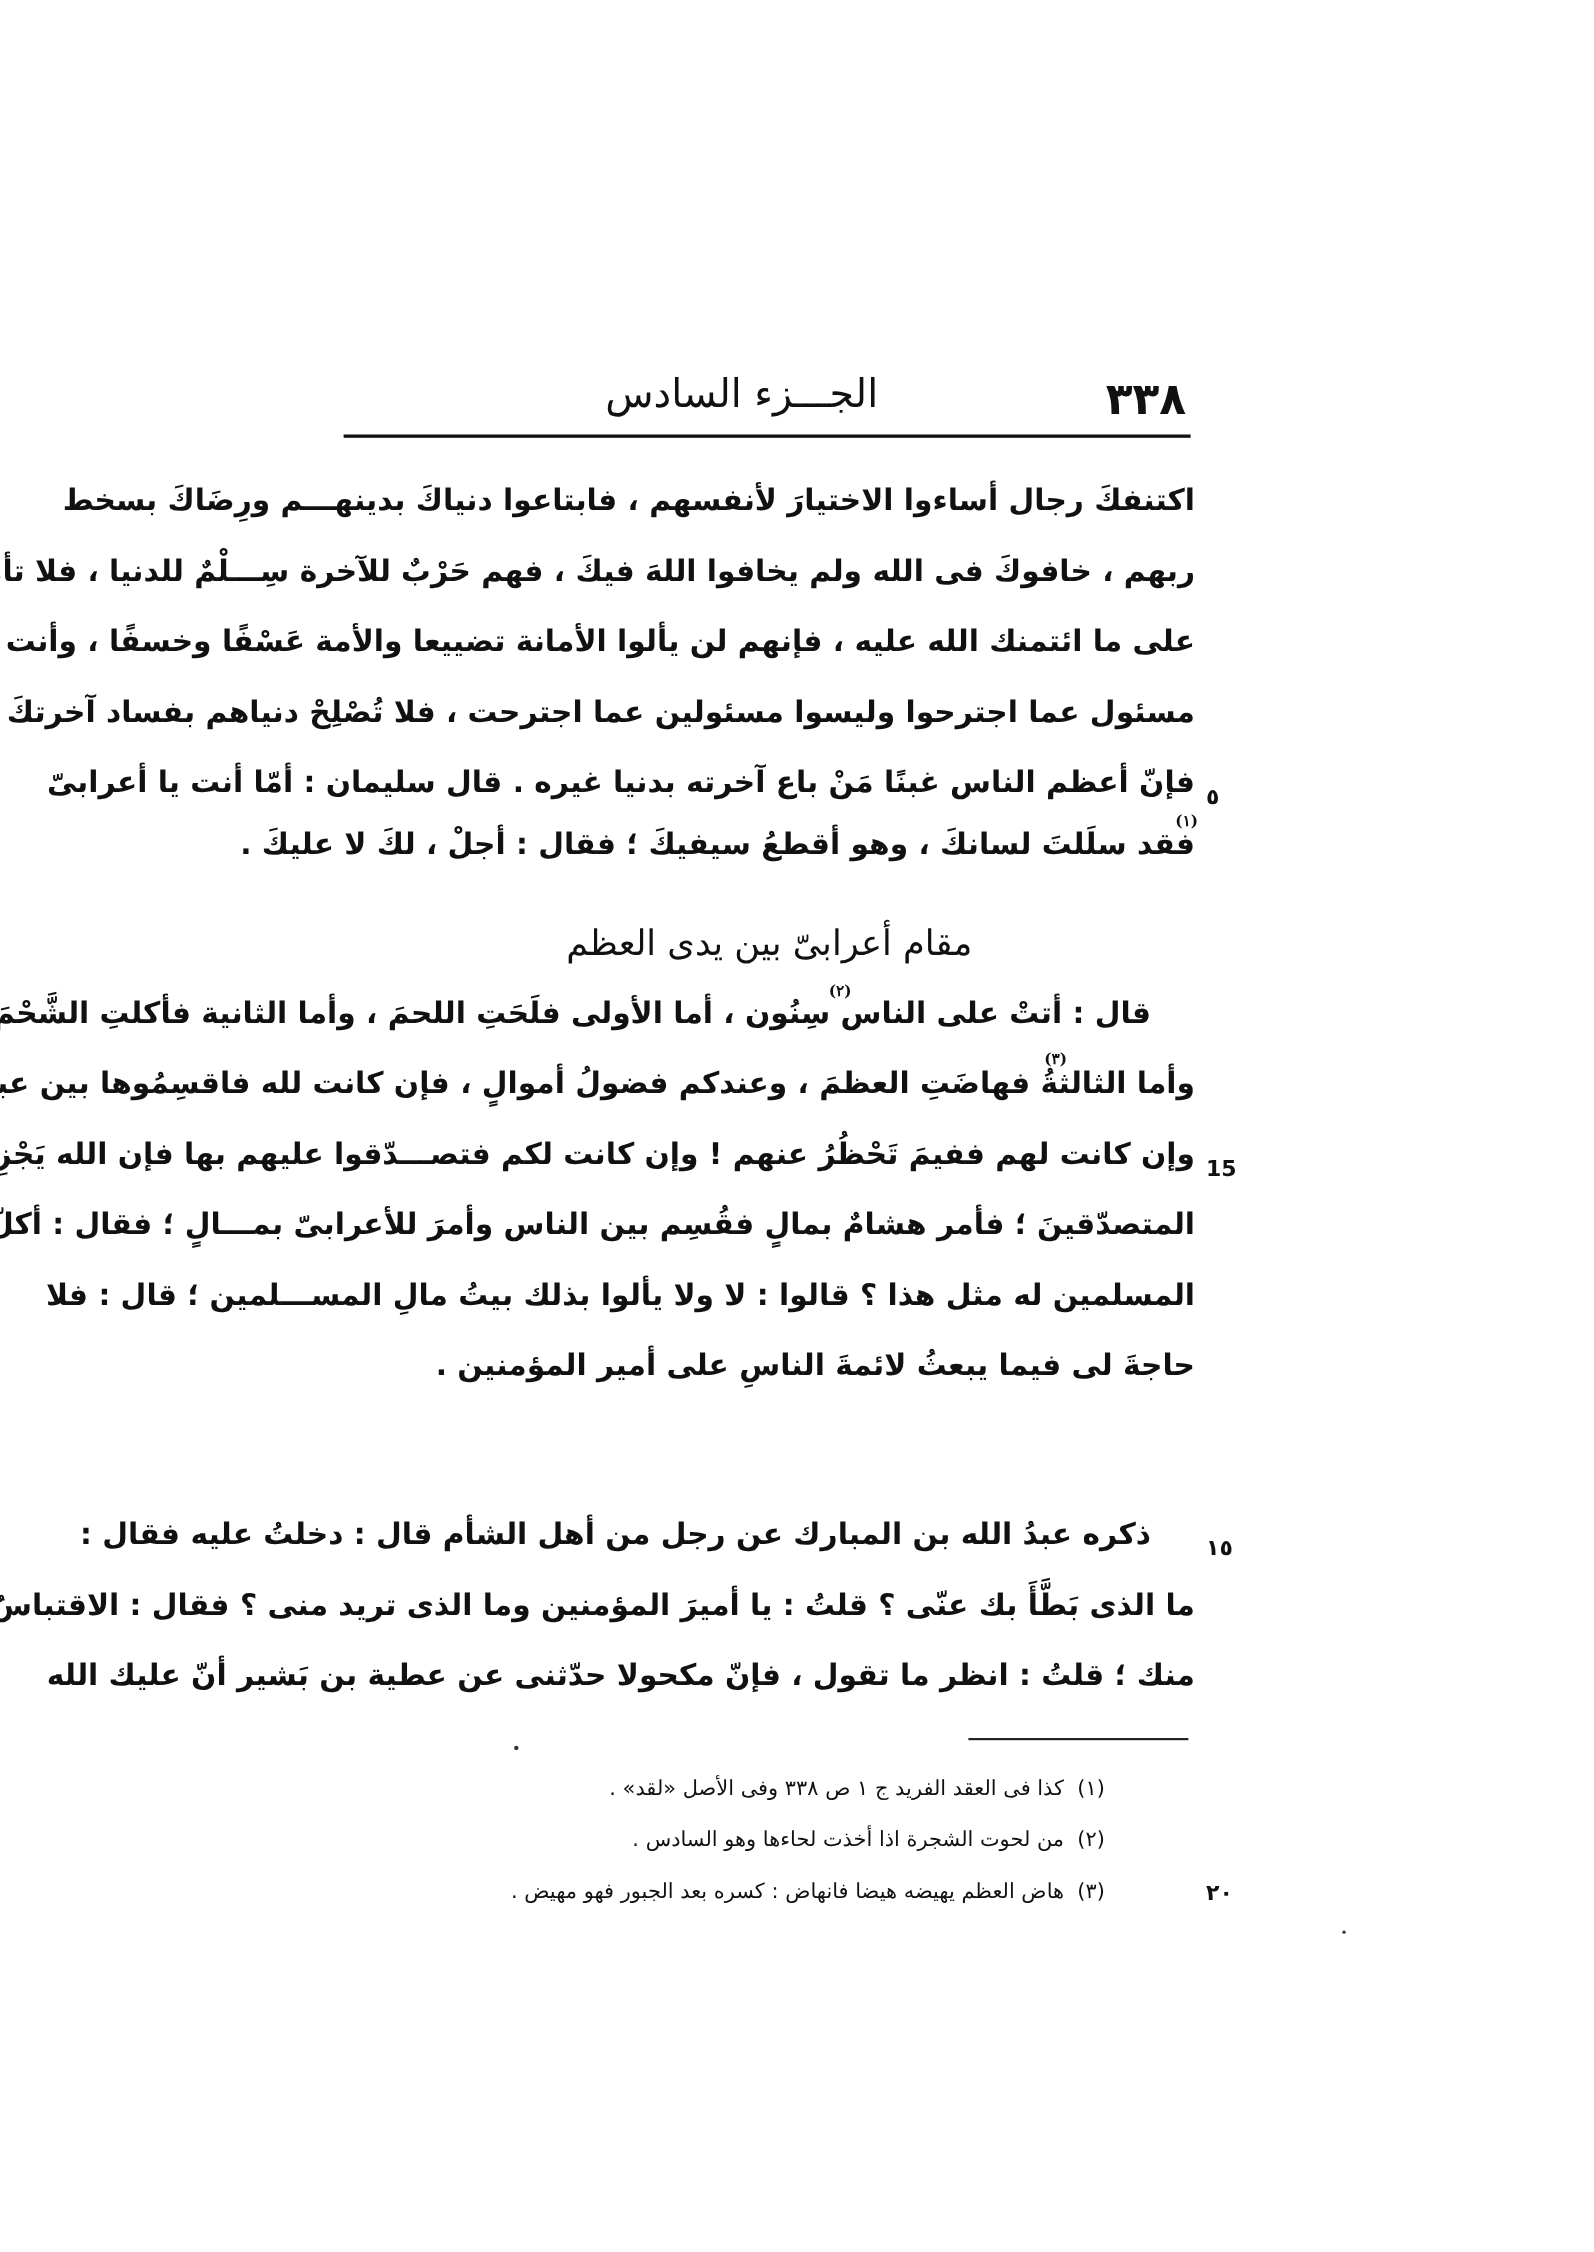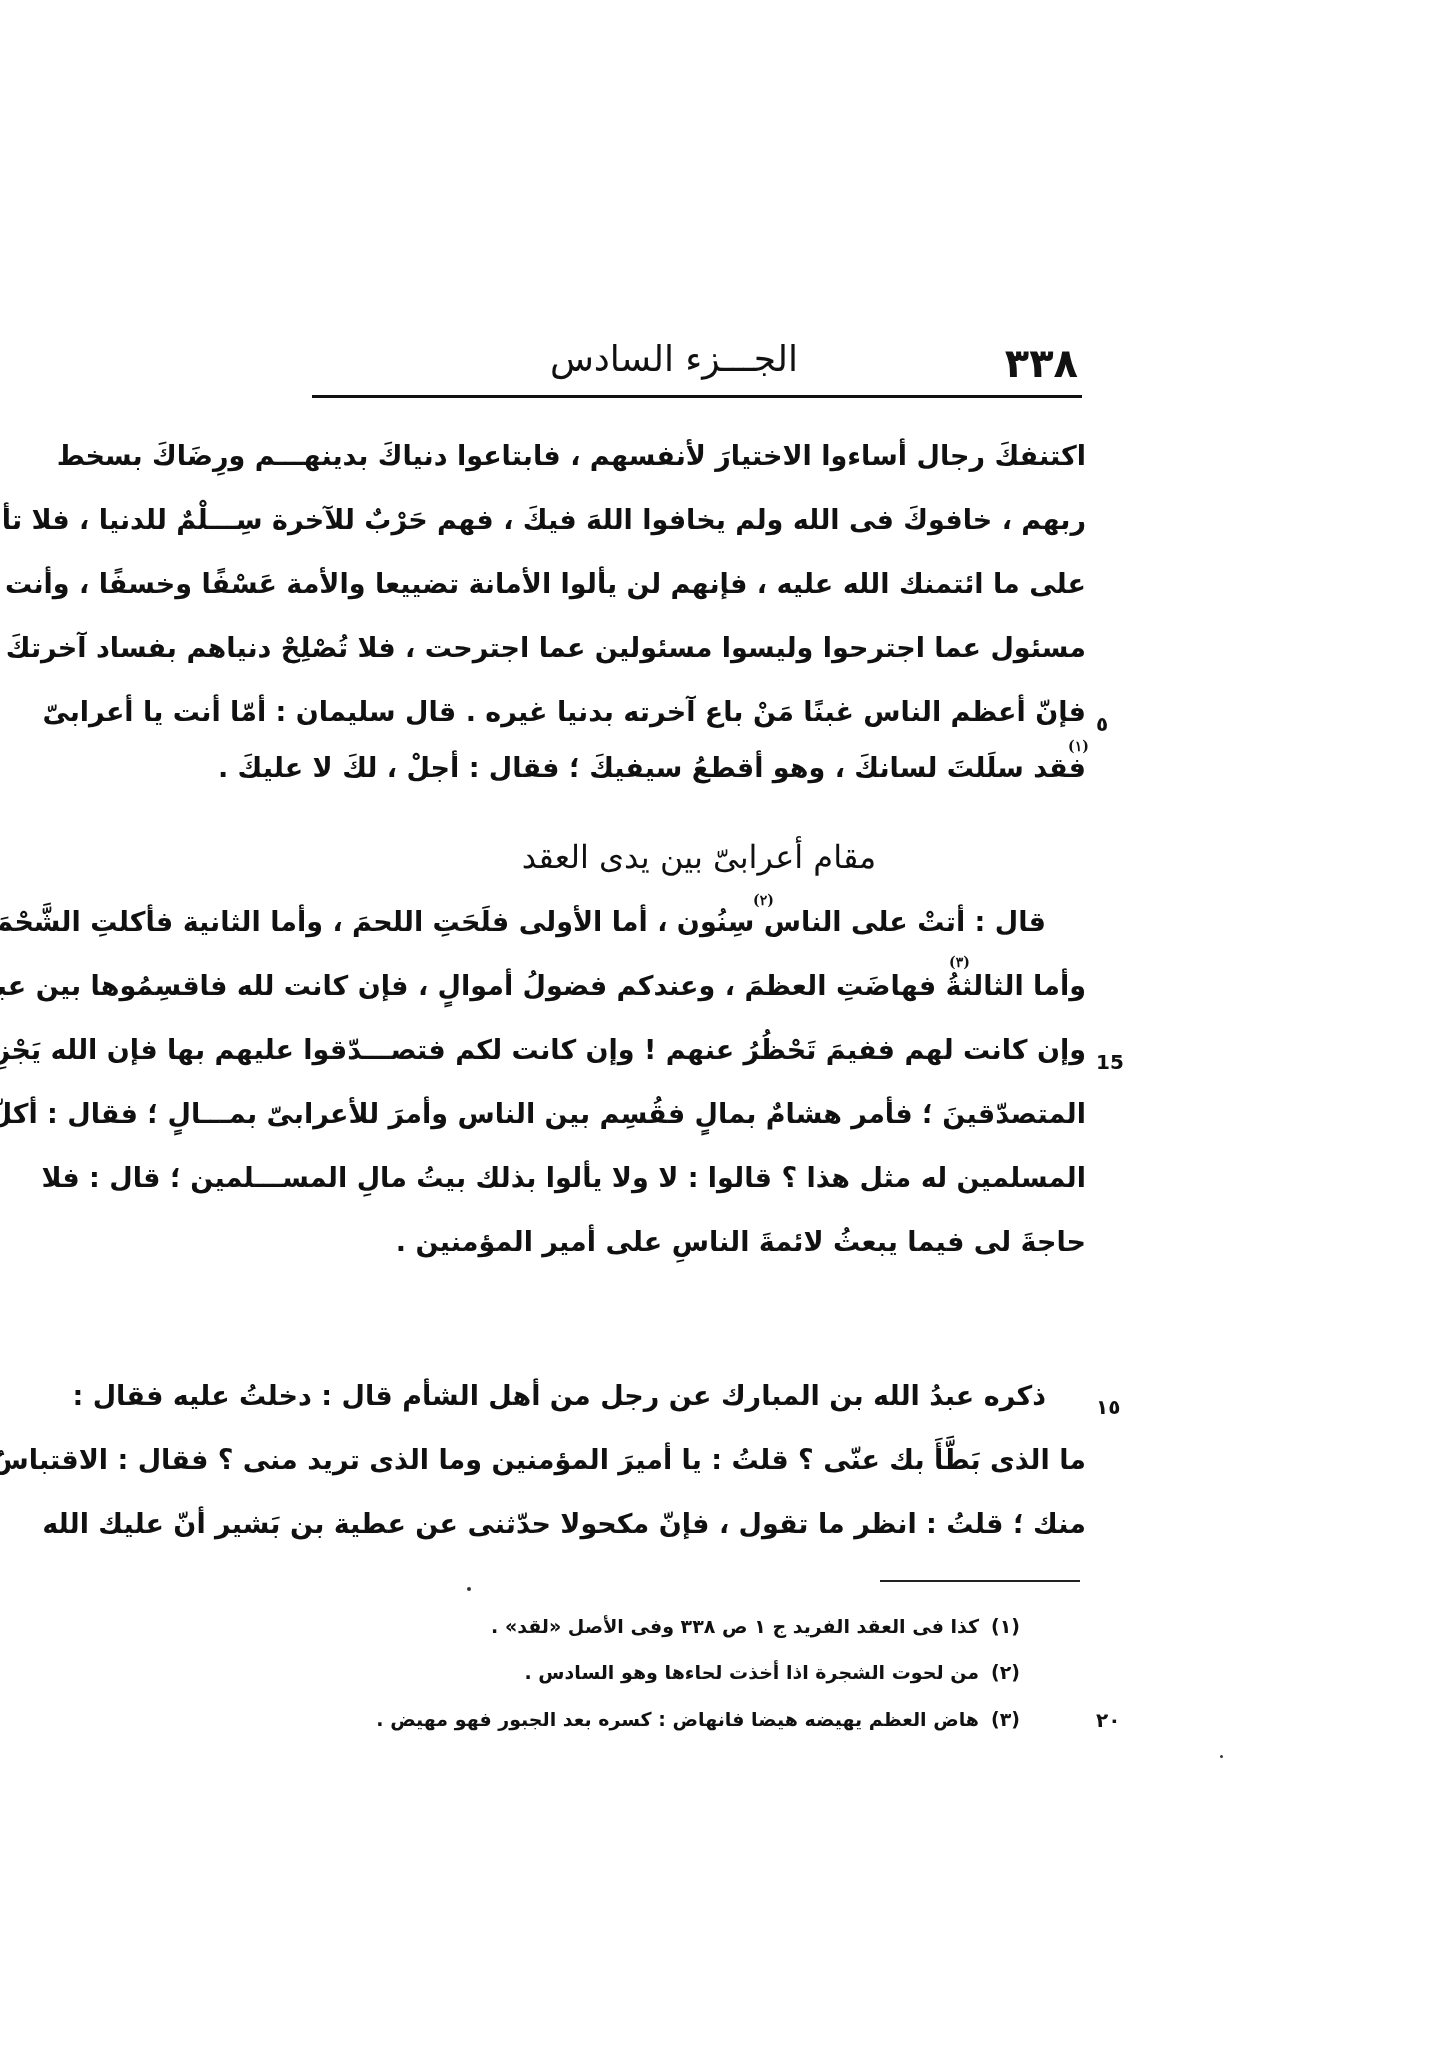--- a/index.html
+++ b/index.html
@@ -98,25 +98,25 @@
     .footnote-rule {
       position: absolute;
       top: 1580px;
       left: 880px;
       width: 200px;
       height: 2px;
       background: #222;
     }
     .footnote {
       position: absolute;
-      left: 400px;
+      left: 384px;
       width: 620px;
       font-size: 19px;
       font-family: "DejaVu Sans", sans-serif;
-      font-weight: bold;
+      font-weight: normal;
       direction: rtl;
       text-align: right;
       white-space: nowrap;
     }
     .footnote .fn-num {
       margin-left: 12px;
     }
     .speck {
       position: absolute;
       width: 4px; height: 4px;
@@ -138,21 +138,21 @@
   <div>
     <div class="line" style="top:440px;left:312px;">اكتنفكَ رجال أساءوا الاختيارَ لأنفسهم ، فابتاعوا دنياكَ بدينهـــم ورِضَاكَ بسخط</div>
     <div class="line" style="top:504px;left:312px;">ربهم ، خافوكَ فى الله ولم يخافوا اللهَ فيكَ ، فهم حَرْبٌ للآخرة سِـــلْمٌ للدنيا ، فلا تأمَنْهم</div>
     <div class="line" style="top:568px;left:312px;">على ما ائتمنك الله عليه ، فإنهم لن يألوا الأمانة تضييعا والأمة عَسْفًا وخسفًا ، وأنت</div>
     <div class="line" style="top:632px;left:312px;">مسئول عما اجترحوا وليسوا مسئولين عما اجترحت ، فلا تُصْلِحْ دنياهم بفساد آخرتكَ ،</div>
     <div class="line" style="top:696px;left:312px;">فإنّ أعظم الناس غبنًا مَنْ باع آخرته بدنيا غيره . قال سليمان : أمّا أنت يا أعرابىّ</div>
     <span class="fn-marker" style="position:absolute;top:738px;left:1068px;font-size:14px;">(١)</span>
     <div class="line last" style="top:752px;left:312px;">فقد سلَلتَ لسانكَ ، وهو أقطعُ سيفيكَ ؛ فقال : أجلْ ، لكَ لا عليكَ .</div>
   </div>
 
-  <div class="heading" style="top:838px;">مقام أعرابىّ بين يدى العقد</div>
+  <div class="heading" style="top:838px;">مقام أعرابىّ بين يدى العظم</div>
 
   <div>
     <span class="fn-marker" style="position:absolute;top:892px;left:753px;font-size:14px;">(٢)</span>
     <div class="line indent" style="top:906px;left:312px;">قال : أتتْ على الناس سِنُون ، أما الأولى فلَحَتِ اللحمَ ، وأما الثانية فأكلتِ الشَّحْمَ ،</div>
     <span class="fn-marker" style="position:absolute;top:954px;left:949px;font-size:14px;">(٣)</span>
     <div class="line" style="top:970px;left:312px;">وأما الثالثةُ فهاضَتِ العظمَ ، وعندكم فضولُ أموالٍ ، فإن كانت لله فاقسِمُوها بين عباده ،</div>
     <div class="line" style="top:1034px;left:312px;">وإن كانت لهم ففيمَ تَحْظُرُ عنهم ! وإن كانت لكم فتصـــدّقوا عليهم بها فإن الله يَجْزِى</div>
     <div class="line" style="top:1098px;left:312px;">المتصدّقينَ ؛ فأمر هشامٌ بمالٍ فقُسِم بين الناس وأمرَ للأعرابىّ بمـــالٍ ؛ فقال : أكلّ</div>
     <div class="line" style="top:1162px;left:312px;">المسلمين له مثل هذا ؟ قالوا : لا ولا يألوا بذلك بيتُ مالِ المســـلمين ؛ قال : فلا</div>
     <div class="line last" style="top:1226px;left:312px;">حاجةَ لى فيما يبعثُ لائمةَ الناسِ على أمير المؤمنين .</div>

